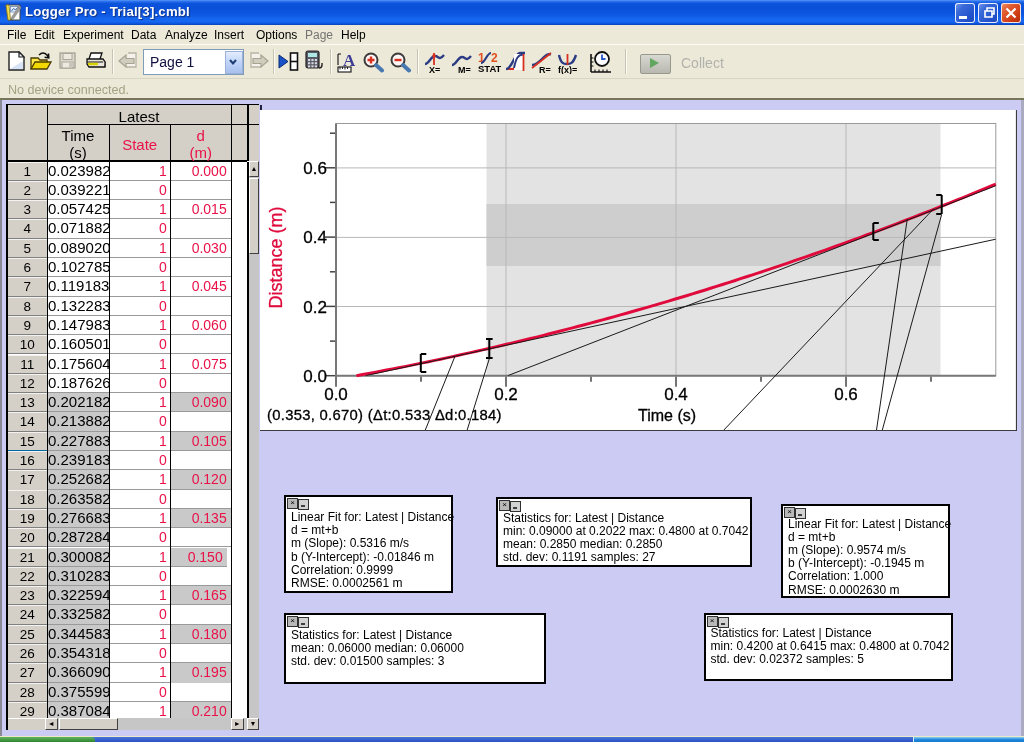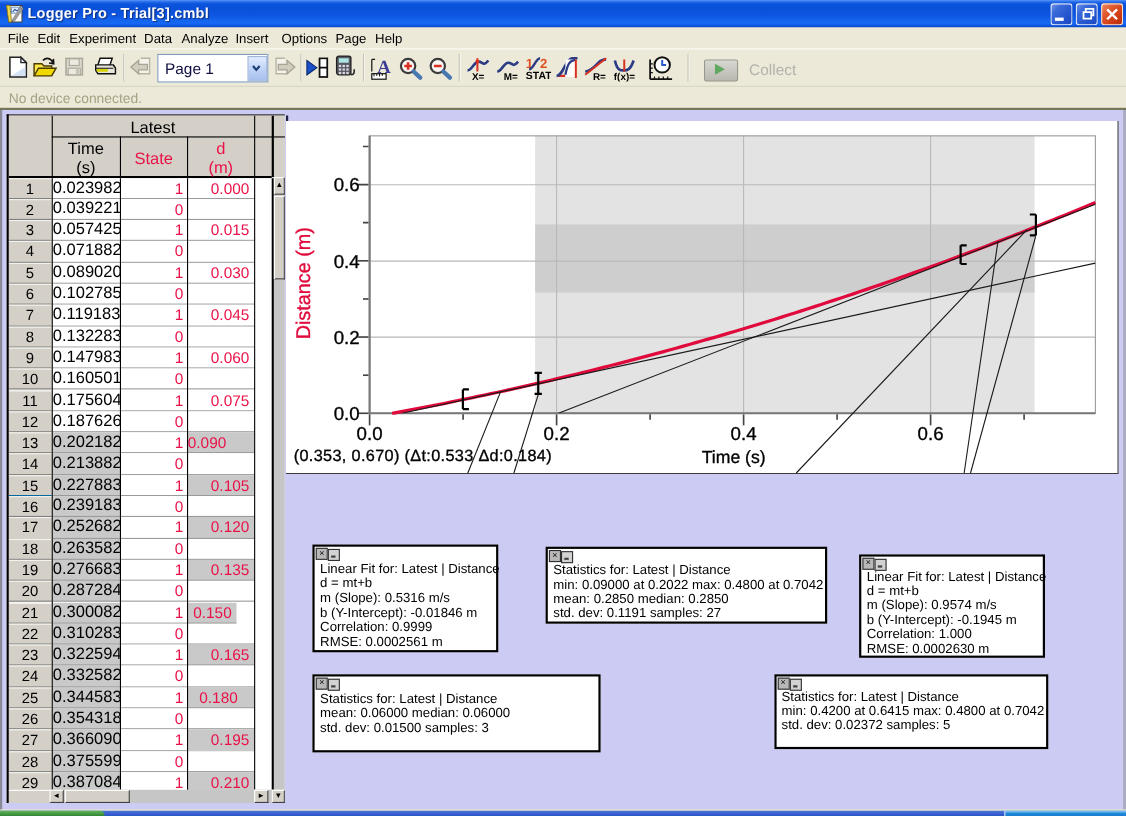--- a/index.html
+++ b/index.html
@@ -38,21 +38,21 @@
       </svg></div>
 </div>
 <div class="abs" style="left:0;top:25px;width:1024px;height:19px;background:#ece9d8">
     <div class="abs" style="left:7px;top:3px;font-size:12px;color:#000">File</div>
     <div class="abs" style="left:34px;top:3px;font-size:12px;color:#000">Edit</div>
     <div class="abs" style="left:63px;top:3px;font-size:12px;color:#000">Experiment</div>
     <div class="abs" style="left:131px;top:3px;font-size:12px;color:#000">Data</div>
     <div class="abs" style="left:165px;top:3px;font-size:12px;color:#000">Analyze</div>
     <div class="abs" style="left:214px;top:3px;font-size:12px;color:#000">Insert</div>
     <div class="abs" style="left:256px;top:3px;font-size:12px;color:#000">Options</div>
-    <div class="abs" style="left:305px;top:3px;font-size:12px;color:#000000">Page</div>
+    <div class="abs" style="left:305px;top:3px;font-size:12px;color:#737373">Page</div>
     <div class="abs" style="left:341px;top:3px;font-size:12px;color:#000">Help</div>
   </div>
 <div class="abs" style="left:0;top:44px;width:1024px;height:34px;background:#ece9d8;
 border-top:1px solid #fdfdf6">
     <svg class="abs" style="left:8px;top:6px" width="17" height="20" viewBox="0 0 17 20">
  <path d="M1 1 h10 l5 5 v13 h-15 z" fill="#fff" stroke="#222" stroke-width="1.4"></path>
  <path d="M11 1 l5 5 h-5 z" fill="#e6ecf8" stroke="#222" stroke-width="1.2"></path>
  <path d="M2 18 l13 -8 v8 z" fill="#ccdcf4" opacity="0.8"></path>
 </svg>
     <svg class="abs" style="left:29px;top:6px" width="24" height="20" viewBox="0 0 24 20">
@@ -380,21 +380,21 @@
     <div class="abs" style="left:163.2px;top:249.5px;width:60.0px;height:19.3px;background:#fff;border-bottom:1px solid #9a9a9a;box-sizing:border-box;font-size:14px;color:#ea1148;text-align:right;line-height:18.3px;padding-right:4px">0.075</div>
     <div class="abs" style="left:224.2px;top:249.5px;width:15.200000000000017px;height:19.3px;background:#fff;box-sizing:border-box"></div>
     <div class="abs" style="left:0;top:268.8px;width:39.5px;height:19.3px;background:#d4d0c8;border-top:1px solid #f4f2ee;border-bottom:1px solid #808080;box-sizing:border-box;font-size:13.5px;color:#000;text-align:center;line-height:17.3px">12</div>
     <div class="abs" style="left:40.5px;top:268.8px;width:60.7px;height:19.3px;background:#fff;border-bottom:1px solid #9a9a9a;box-sizing:border-box;overflow:hidden;font-size:15px;color:#000;text-align:right;line-height:18.3px;padding-right:1px">0.187626</div>
     <div class="abs" style="left:102.2px;top:268.8px;width:59.999999999999986px;height:19.3px;background:#fff;border-bottom:1px solid #9a9a9a;box-sizing:border-box;font-size:14px;color:#ea1148;text-align:right;line-height:18.3px;padding-right:3px">0</div>
     <div class="abs" style="left:163.2px;top:268.8px;width:60.0px;height:19.3px;background:#fff;border-bottom:1px solid #9a9a9a;box-sizing:border-box;font-size:14px;color:#ea1148;text-align:right;line-height:18.3px;padding-right:4px"></div>
     <div class="abs" style="left:224.2px;top:268.8px;width:15.200000000000017px;height:19.3px;background:#fff;box-sizing:border-box"></div>
     <div class="abs" style="left:0;top:288.1px;width:39.5px;height:19.3px;background:#d4d0c8;border-top:1px solid #f4f2ee;border-bottom:1px solid #808080;box-sizing:border-box;font-size:13.5px;color:#000;text-align:center;line-height:17.3px">13</div>
     <div class="abs" style="left:40.5px;top:288.1px;width:60.7px;height:19.3px;background:#c9c9c9;border-bottom:1px solid #9a9a9a;box-sizing:border-box;overflow:hidden;font-size:15px;color:#000;text-align:right;line-height:18.3px;padding-right:1px">0.202182</div>
     <div class="abs" style="left:102.2px;top:288.1px;width:59.999999999999986px;height:19.3px;background:#fff;border-bottom:1px solid #9a9a9a;box-sizing:border-box;font-size:14px;color:#ea1148;text-align:right;line-height:18.3px;padding-right:3px">1</div>
-    <div class="abs" style="left:163.2px;top:288.1px;width:60.0px;height:19.3px;background:#c9c9c9;border-bottom:1px solid #9a9a9a;box-sizing:border-box;font-size:14px;color:#ea1148;line-height:18.3px;padding-right:4px">0.090</div>
+    <div class="abs" style="left:163.2px;top:288.1px;width:60.0px;height:19.3px;background:#c9c9c9;border-bottom:1px solid #9a9a9a;box-sizing:border-box;font-size:14px;color:#ea1148;text-align:right;line-height:18.3px;padding-right:4px">0.090</div>
     <div class="abs" style="left:224.2px;top:288.1px;width:15.200000000000017px;height:19.3px;background:#fff;box-sizing:border-box"></div>
     <div class="abs" style="left:0;top:307.4px;width:39.5px;height:19.3px;background:#d4d0c8;border-top:1px solid #f4f2ee;border-bottom:1px solid #808080;box-sizing:border-box;font-size:13.5px;color:#000;text-align:center;line-height:17.3px">14</div>
     <div class="abs" style="left:40.5px;top:307.4px;width:60.7px;height:19.3px;background:#c9c9c9;border-bottom:1px solid #9a9a9a;box-sizing:border-box;overflow:hidden;font-size:15px;color:#000;text-align:right;line-height:18.3px;padding-right:1px">0.213882</div>
     <div class="abs" style="left:102.2px;top:307.4px;width:59.999999999999986px;height:19.3px;background:#fff;border-bottom:1px solid #9a9a9a;box-sizing:border-box;font-size:14px;color:#ea1148;text-align:right;line-height:18.3px;padding-right:3px">0</div>
     <div class="abs" style="left:163.2px;top:307.4px;width:60.0px;height:19.3px;background:#fff;border-bottom:1px solid #9a9a9a;box-sizing:border-box;font-size:14px;color:#ea1148;text-align:right;line-height:18.3px;padding-right:4px"></div>
     <div class="abs" style="left:224.2px;top:307.4px;width:15.200000000000017px;height:19.3px;background:#fff;box-sizing:border-box"></div>
     <div class="abs" style="left:0;top:326.7px;width:39.5px;height:19.3px;background:#d4d0c8;border-top:1px solid #f4f2ee;border-bottom:1px solid #0369a1;box-sizing:border-box;font-size:13.5px;color:#000;text-align:center;line-height:17.3px">15</div>
     <div class="abs" style="left:40.5px;top:326.7px;width:60.7px;height:19.3px;background:#c9c9c9;border-bottom:1px solid #9a9a9a;box-sizing:border-box;overflow:hidden;font-size:15px;color:#000;text-align:right;line-height:18.3px;padding-right:1px">0.227883</div>
     <div class="abs" style="left:102.2px;top:326.7px;width:59.999999999999986px;height:19.3px;background:#fff;border-bottom:1px solid #9a9a9a;box-sizing:border-box;font-size:14px;color:#ea1148;text-align:right;line-height:18.3px;padding-right:3px">1</div>
     <div class="abs" style="left:163.2px;top:326.7px;width:60.0px;height:19.3px;background:#c9c9c9;border-bottom:1px solid #9a9a9a;box-sizing:border-box;font-size:14px;color:#ea1148;text-align:right;line-height:18.3px;padding-right:4px">0.105</div>
@@ -420,41 +420,41 @@
     <div class="abs" style="left:163.2px;top:403.9px;width:60.0px;height:19.3px;background:#c9c9c9;border-bottom:1px solid #9a9a9a;box-sizing:border-box;font-size:14px;color:#ea1148;text-align:right;line-height:18.3px;padding-right:4px">0.135</div>
     <div class="abs" style="left:224.2px;top:403.9px;width:15.200000000000017px;height:19.3px;background:#fff;box-sizing:border-box"></div>
     <div class="abs" style="left:0;top:423.2px;width:39.5px;height:19.3px;background:#d4d0c8;border-top:1px solid #f4f2ee;border-bottom:1px solid #808080;box-sizing:border-box;font-size:13.5px;color:#000;text-align:center;line-height:17.3px">20</div>
     <div class="abs" style="left:40.5px;top:423.2px;width:60.7px;height:19.3px;background:#c9c9c9;border-bottom:1px solid #9a9a9a;box-sizing:border-box;overflow:hidden;font-size:15px;color:#000;text-align:right;line-height:18.3px;padding-right:1px">0.287284</div>
     <div class="abs" style="left:102.2px;top:423.2px;width:59.999999999999986px;height:19.3px;background:#fff;border-bottom:1px solid #9a9a9a;box-sizing:border-box;font-size:14px;color:#ea1148;text-align:right;line-height:18.3px;padding-right:3px">0</div>
     <div class="abs" style="left:163.2px;top:423.2px;width:60.0px;height:19.3px;background:#fff;border-bottom:1px solid #9a9a9a;box-sizing:border-box;font-size:14px;color:#ea1148;text-align:right;line-height:18.3px;padding-right:4px"></div>
     <div class="abs" style="left:224.2px;top:423.2px;width:15.200000000000017px;height:19.3px;background:#fff;box-sizing:border-box"></div>
     <div class="abs" style="left:0;top:442.5px;width:39.5px;height:19.3px;background:#d4d0c8;border-top:1px solid #f4f2ee;border-bottom:1px solid #808080;box-sizing:border-box;font-size:13.5px;color:#000;text-align:center;line-height:17.3px">21</div>
     <div class="abs" style="left:40.5px;top:442.5px;width:60.7px;height:19.3px;background:#c9c9c9;border-bottom:1px solid #9a9a9a;box-sizing:border-box;overflow:hidden;font-size:15px;color:#000;text-align:right;line-height:18.3px;padding-right:1px">0.300082</div>
     <div class="abs" style="left:102.2px;top:442.5px;width:59.999999999999986px;height:19.3px;background:#fff;border-bottom:1px solid #9a9a9a;box-sizing:border-box;font-size:14px;color:#ea1148;text-align:right;line-height:18.3px;padding-right:3px">1</div>
-    <div class="abs" style="left:163.2px;top:442.5px;width:44px;height:19.3px;background:#c9c9c9;border-bottom:1px solid #9a9a9a;box-sizing:border-box;font-size:14px;color:#ea1148;text-align:right;line-height:18.3px;padding-right:4px">0.150</div>
+    <div class="abs" style="left:163.2px;top:442.5px;width:56px;height:19.3px;background:#c9c9c9;border-bottom:1px solid #9a9a9a;box-sizing:border-box;font-size:14px;color:#ea1148;text-align:right;line-height:18.3px;padding-right:4px">0.150</div>
     <div class="abs" style="left:224.2px;top:442.5px;width:15.200000000000017px;height:19.3px;background:#fff;box-sizing:border-box"></div>
     <div class="abs" style="left:0;top:461.8px;width:39.5px;height:19.3px;background:#d4d0c8;border-top:1px solid #f4f2ee;border-bottom:1px solid #808080;box-sizing:border-box;font-size:13.5px;color:#000;text-align:center;line-height:17.3px">22</div>
     <div class="abs" style="left:40.5px;top:461.8px;width:60.7px;height:19.3px;background:#c9c9c9;border-bottom:1px solid #9a9a9a;box-sizing:border-box;overflow:hidden;font-size:15px;color:#000;text-align:right;line-height:18.3px;padding-right:1px">0.310283</div>
     <div class="abs" style="left:102.2px;top:461.8px;width:59.999999999999986px;height:19.3px;background:#fff;border-bottom:1px solid #9a9a9a;box-sizing:border-box;font-size:14px;color:#ea1148;text-align:right;line-height:18.3px;padding-right:3px">0</div>
     <div class="abs" style="left:163.2px;top:461.8px;width:60.0px;height:19.3px;background:#fff;border-bottom:1px solid #9a9a9a;box-sizing:border-box;font-size:14px;color:#ea1148;text-align:right;line-height:18.3px;padding-right:4px"></div>
     <div class="abs" style="left:224.2px;top:461.8px;width:15.200000000000017px;height:19.3px;background:#fff;box-sizing:border-box"></div>
     <div class="abs" style="left:0;top:481.1px;width:39.5px;height:19.3px;background:#d4d0c8;border-top:1px solid #f4f2ee;border-bottom:1px solid #808080;box-sizing:border-box;font-size:13.5px;color:#000;text-align:center;line-height:17.3px">23</div>
     <div class="abs" style="left:40.5px;top:481.1px;width:60.7px;height:19.3px;background:#c9c9c9;border-bottom:1px solid #9a9a9a;box-sizing:border-box;overflow:hidden;font-size:15px;color:#000;text-align:right;line-height:18.3px;padding-right:1px">0.322594</div>
     <div class="abs" style="left:102.2px;top:481.1px;width:59.999999999999986px;height:19.3px;background:#fff;border-bottom:1px solid #9a9a9a;box-sizing:border-box;font-size:14px;color:#ea1148;text-align:right;line-height:18.3px;padding-right:3px">1</div>
     <div class="abs" style="left:163.2px;top:481.1px;width:60.0px;height:19.3px;background:#c9c9c9;border-bottom:1px solid #9a9a9a;box-sizing:border-box;font-size:14px;color:#ea1148;text-align:right;line-height:18.3px;padding-right:4px">0.165</div>
     <div class="abs" style="left:224.2px;top:481.1px;width:15.200000000000017px;height:19.3px;background:#fff;box-sizing:border-box"></div>
     <div class="abs" style="left:0;top:500.4px;width:39.5px;height:19.3px;background:#d4d0c8;border-top:1px solid #f4f2ee;border-bottom:1px solid #808080;box-sizing:border-box;font-size:13.5px;color:#000;text-align:center;line-height:17.3px">24</div>
     <div class="abs" style="left:40.5px;top:500.4px;width:60.7px;height:19.3px;background:#c9c9c9;border-bottom:1px solid #9a9a9a;box-sizing:border-box;overflow:hidden;font-size:15px;color:#000;text-align:right;line-height:18.3px;padding-right:1px">0.332582</div>
     <div class="abs" style="left:102.2px;top:500.4px;width:59.999999999999986px;height:19.3px;background:#fff;border-bottom:1px solid #9a9a9a;box-sizing:border-box;font-size:14px;color:#ea1148;text-align:right;line-height:18.3px;padding-right:3px">0</div>
     <div class="abs" style="left:163.2px;top:500.4px;width:60.0px;height:19.3px;background:#fff;border-bottom:1px solid #9a9a9a;box-sizing:border-box;font-size:14px;color:#ea1148;text-align:right;line-height:18.3px;padding-right:4px"></div>
     <div class="abs" style="left:224.2px;top:500.4px;width:15.200000000000017px;height:19.3px;background:#fff;box-sizing:border-box"></div>
     <div class="abs" style="left:0;top:519.7px;width:39.5px;height:19.3px;background:#d4d0c8;border-top:1px solid #f4f2ee;border-bottom:1px solid #808080;box-sizing:border-box;font-size:13.5px;color:#000;text-align:center;line-height:17.3px">25</div>
     <div class="abs" style="left:40.5px;top:519.7px;width:60.7px;height:19.3px;background:#c9c9c9;border-bottom:1px solid #9a9a9a;box-sizing:border-box;overflow:hidden;font-size:15px;color:#000;text-align:right;line-height:18.3px;padding-right:1px">0.344583</div>
     <div class="abs" style="left:102.2px;top:519.7px;width:59.999999999999986px;height:19.3px;background:#fff;border-bottom:1px solid #9a9a9a;box-sizing:border-box;font-size:14px;color:#ea1148;text-align:right;line-height:18.3px;padding-right:3px">1</div>
-    <div class="abs" style="left:163.2px;top:519.7px;width:60.0px;height:19.3px;background:#c9c9c9;border-bottom:1px solid #9a9a9a;box-sizing:border-box;font-size:14px;color:#ea1148;text-align:center;line-height:18.3px;padding-right:4px">0.180</div>
+    <div class="abs" style="left:163.2px;top:519.7px;width:60.0px;height:19.3px;background:#c9c9c9;border-bottom:1px solid #9a9a9a;box-sizing:border-box;font-size:14px;color:#ea1148;text-align:right;line-height:18.3px;padding-right:4px">0.180</div>
     <div class="abs" style="left:224.2px;top:519.7px;width:15.200000000000017px;height:19.3px;background:#fff;box-sizing:border-box"></div>
     <div class="abs" style="left:0;top:539.0px;width:39.5px;height:19.3px;background:#d4d0c8;border-top:1px solid #f4f2ee;border-bottom:1px solid #808080;box-sizing:border-box;font-size:13.5px;color:#000;text-align:center;line-height:17.3px">26</div>
     <div class="abs" style="left:40.5px;top:539.0px;width:60.7px;height:19.3px;background:#c9c9c9;border-bottom:1px solid #9a9a9a;box-sizing:border-box;overflow:hidden;font-size:15px;color:#000;text-align:right;line-height:18.3px;padding-right:14px">0.354318</div>
     <div class="abs" style="left:102.2px;top:539.0px;width:59.999999999999986px;height:19.3px;background:#fff;border-bottom:1px solid #9a9a9a;box-sizing:border-box;font-size:14px;color:#ea1148;text-align:right;line-height:18.3px;padding-right:3px">0</div>
     <div class="abs" style="left:163.2px;top:539.0px;width:60.0px;height:19.3px;background:#fff;border-bottom:1px solid #9a9a9a;box-sizing:border-box;font-size:14px;color:#ea1148;text-align:right;line-height:18.3px;padding-right:4px"></div>
     <div class="abs" style="left:224.2px;top:539.0px;width:15.200000000000017px;height:19.3px;background:#fff;box-sizing:border-box"></div>
     <div class="abs" style="left:0;top:558.3px;width:39.5px;height:19.3px;background:#d4d0c8;border-top:1px solid #f4f2ee;border-bottom:1px solid #808080;box-sizing:border-box;font-size:13.5px;color:#000;text-align:center;line-height:17.3px">27</div>
     <div class="abs" style="left:40.5px;top:558.3px;width:60.7px;height:19.3px;background:#c9c9c9;border-bottom:1px solid #9a9a9a;box-sizing:border-box;overflow:hidden;font-size:15px;color:#000;text-align:right;line-height:18.3px;padding-right:1px">0.366090</div>
     <div class="abs" style="left:102.2px;top:558.3px;width:59.999999999999986px;height:19.3px;background:#fff;border-bottom:1px solid #9a9a9a;box-sizing:border-box;font-size:14px;color:#ea1148;text-align:right;line-height:18.3px;padding-right:3px">1</div>
     <div class="abs" style="left:163.2px;top:558.3px;width:60.0px;height:36px;background:#c9c9c9;border-bottom:1px solid #9a9a9a;box-sizing:border-box;font-size:14px;color:#ea1148;text-align:right;line-height:18.3px;padding-right:4px">0.195</div>

